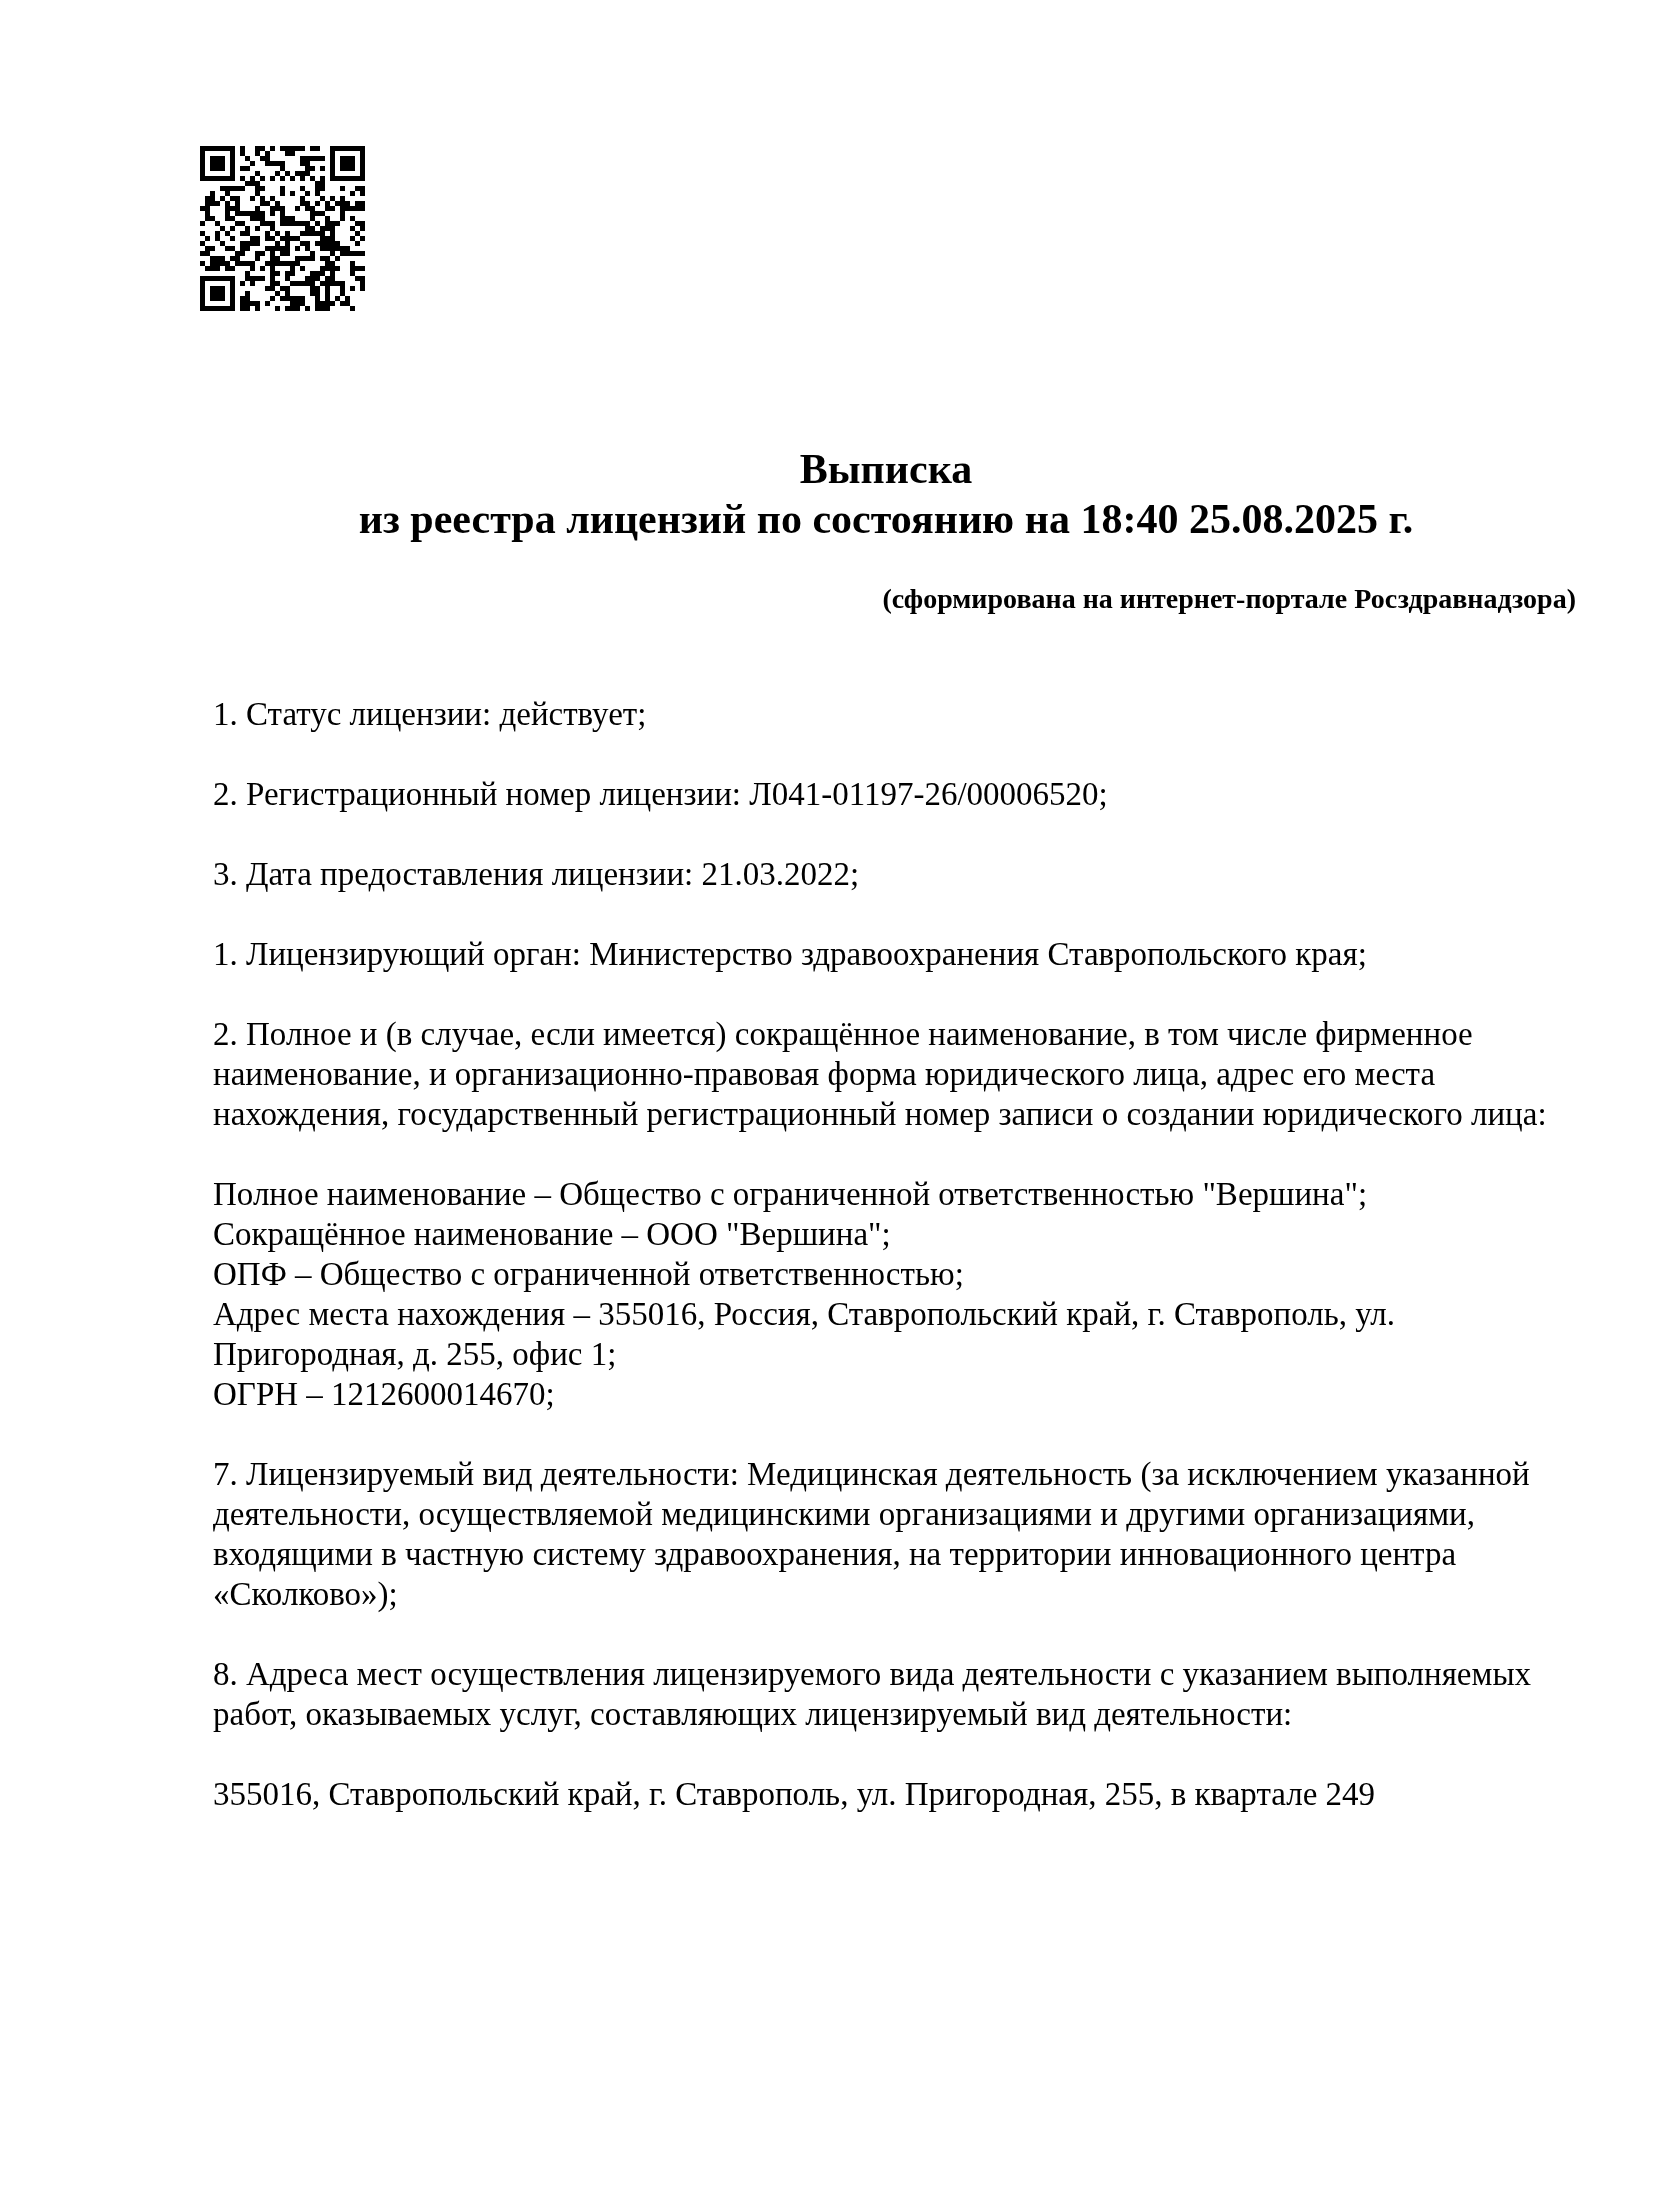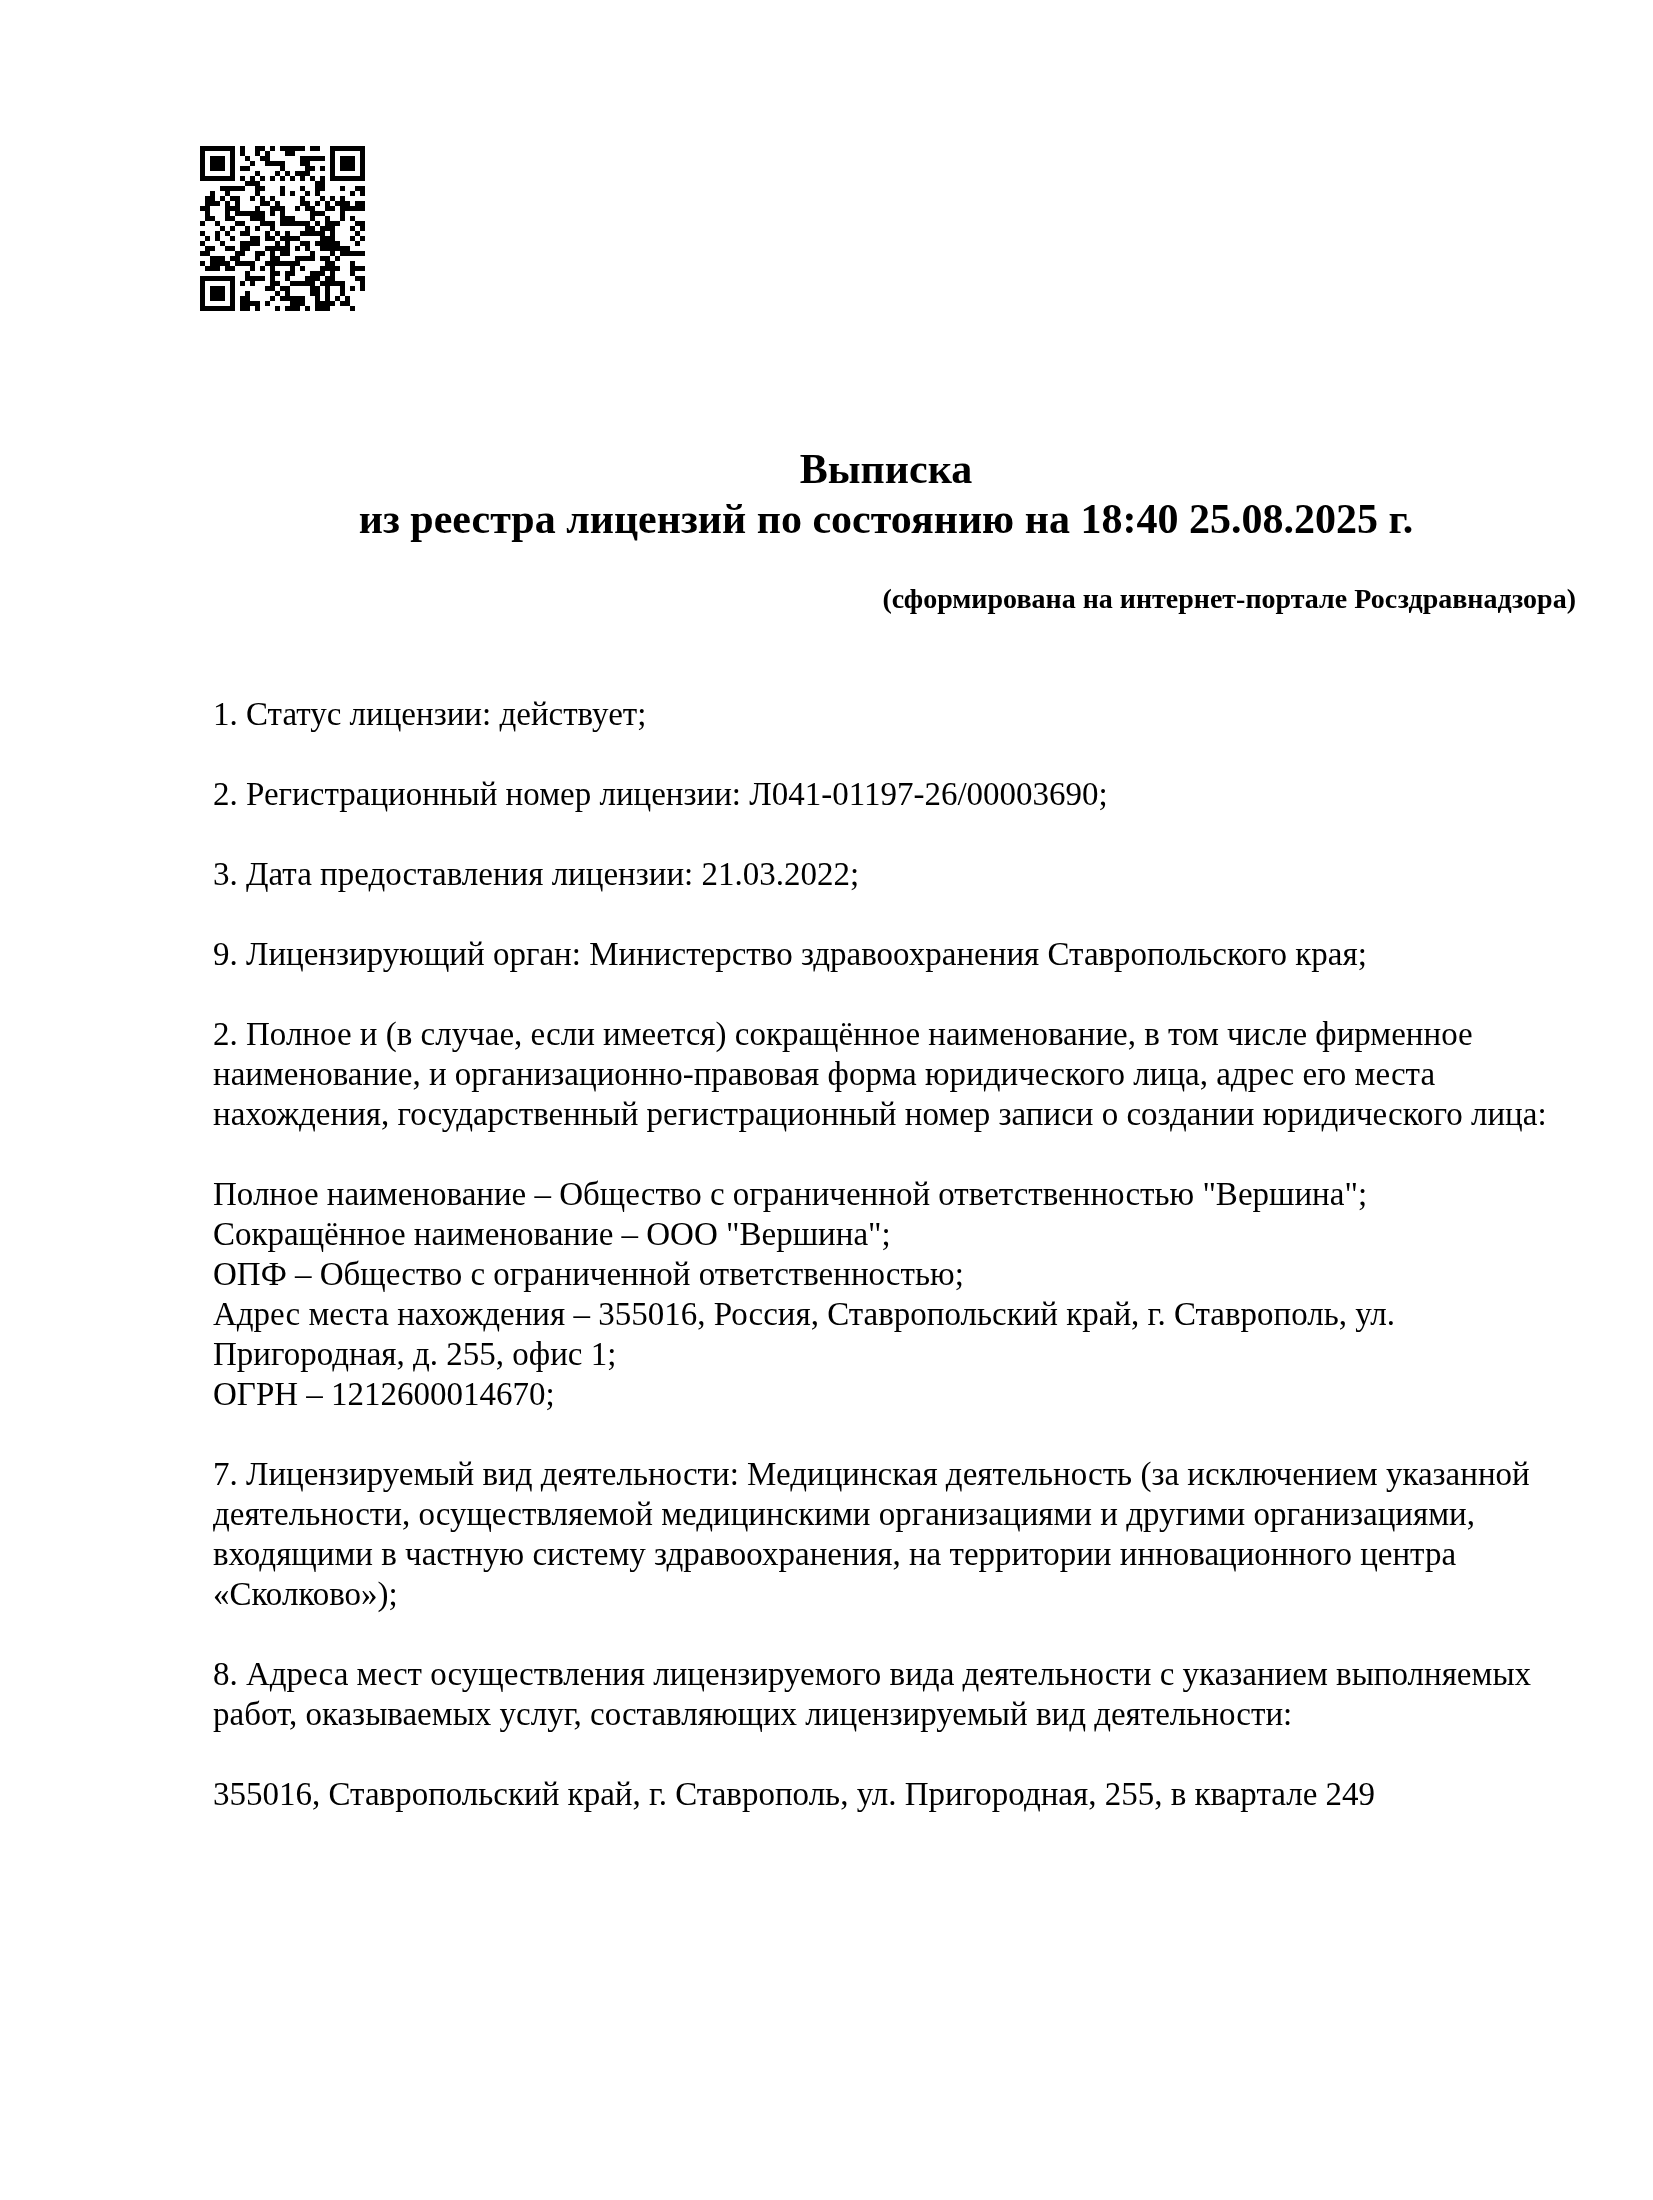--- a/index.html
+++ b/index.html
@@ -579,23 +579,23 @@
         <rect x="150" y="160" width="5" height="5"></rect>
       </svg></div>
 
   <div class="doc-title">Выписка
 из реестра лицензий по состоянию на 18:40 25.08.2025 г.</div>
 
   <div class="doc-subtitle">(сформирована на интернет-портале Росздравнадзора)</div>
 
   <div class="doc-body">
     <div class="para">1. Статус лицензии: действует;</div>
-    <div class="para">2. Регистрационный номер лицензии: Л041-01197-26/00003690;</div>
+    <div class="para">2. Регистрационный номер лицензии: Л041-01197-26/00006520;</div>
     <div class="para">3. Дата предоставления лицензии: 21.03.2022;</div>
-    <div class="para">9. Лицензирующий орган: Министерство здравоохранения Ставропольского края;</div>
+    <div class="para">1. Лицензирующий орган: Министерство здравоохранения Ставропольского края;</div>
     <div class="para">2. Полное и (в случае, если имеется) сокращённое наименование, в том числе фирменное
 наименование, и организационно-правовая форма юридического лица, адрес его места
 нахождения, государственный регистрационный номер записи о создании юридического лица:</div>
     <div class="para">Полное наименование – Общество с ограниченной ответственностью "Вершина";
 Сокращённое наименование – ООО "Вершина";
 ОПФ – Общество с ограниченной ответственностью;
 Адрес места нахождения – 355016, Россия, Ставропольский край, г. Ставрополь, ул.
 Пригородная, д. 255, офис 1;
 ОГРН – 1212600014670;</div>
     <div class="para">7. Лицензируемый вид деятельности: Медицинская деятельность (за исключением указанной

